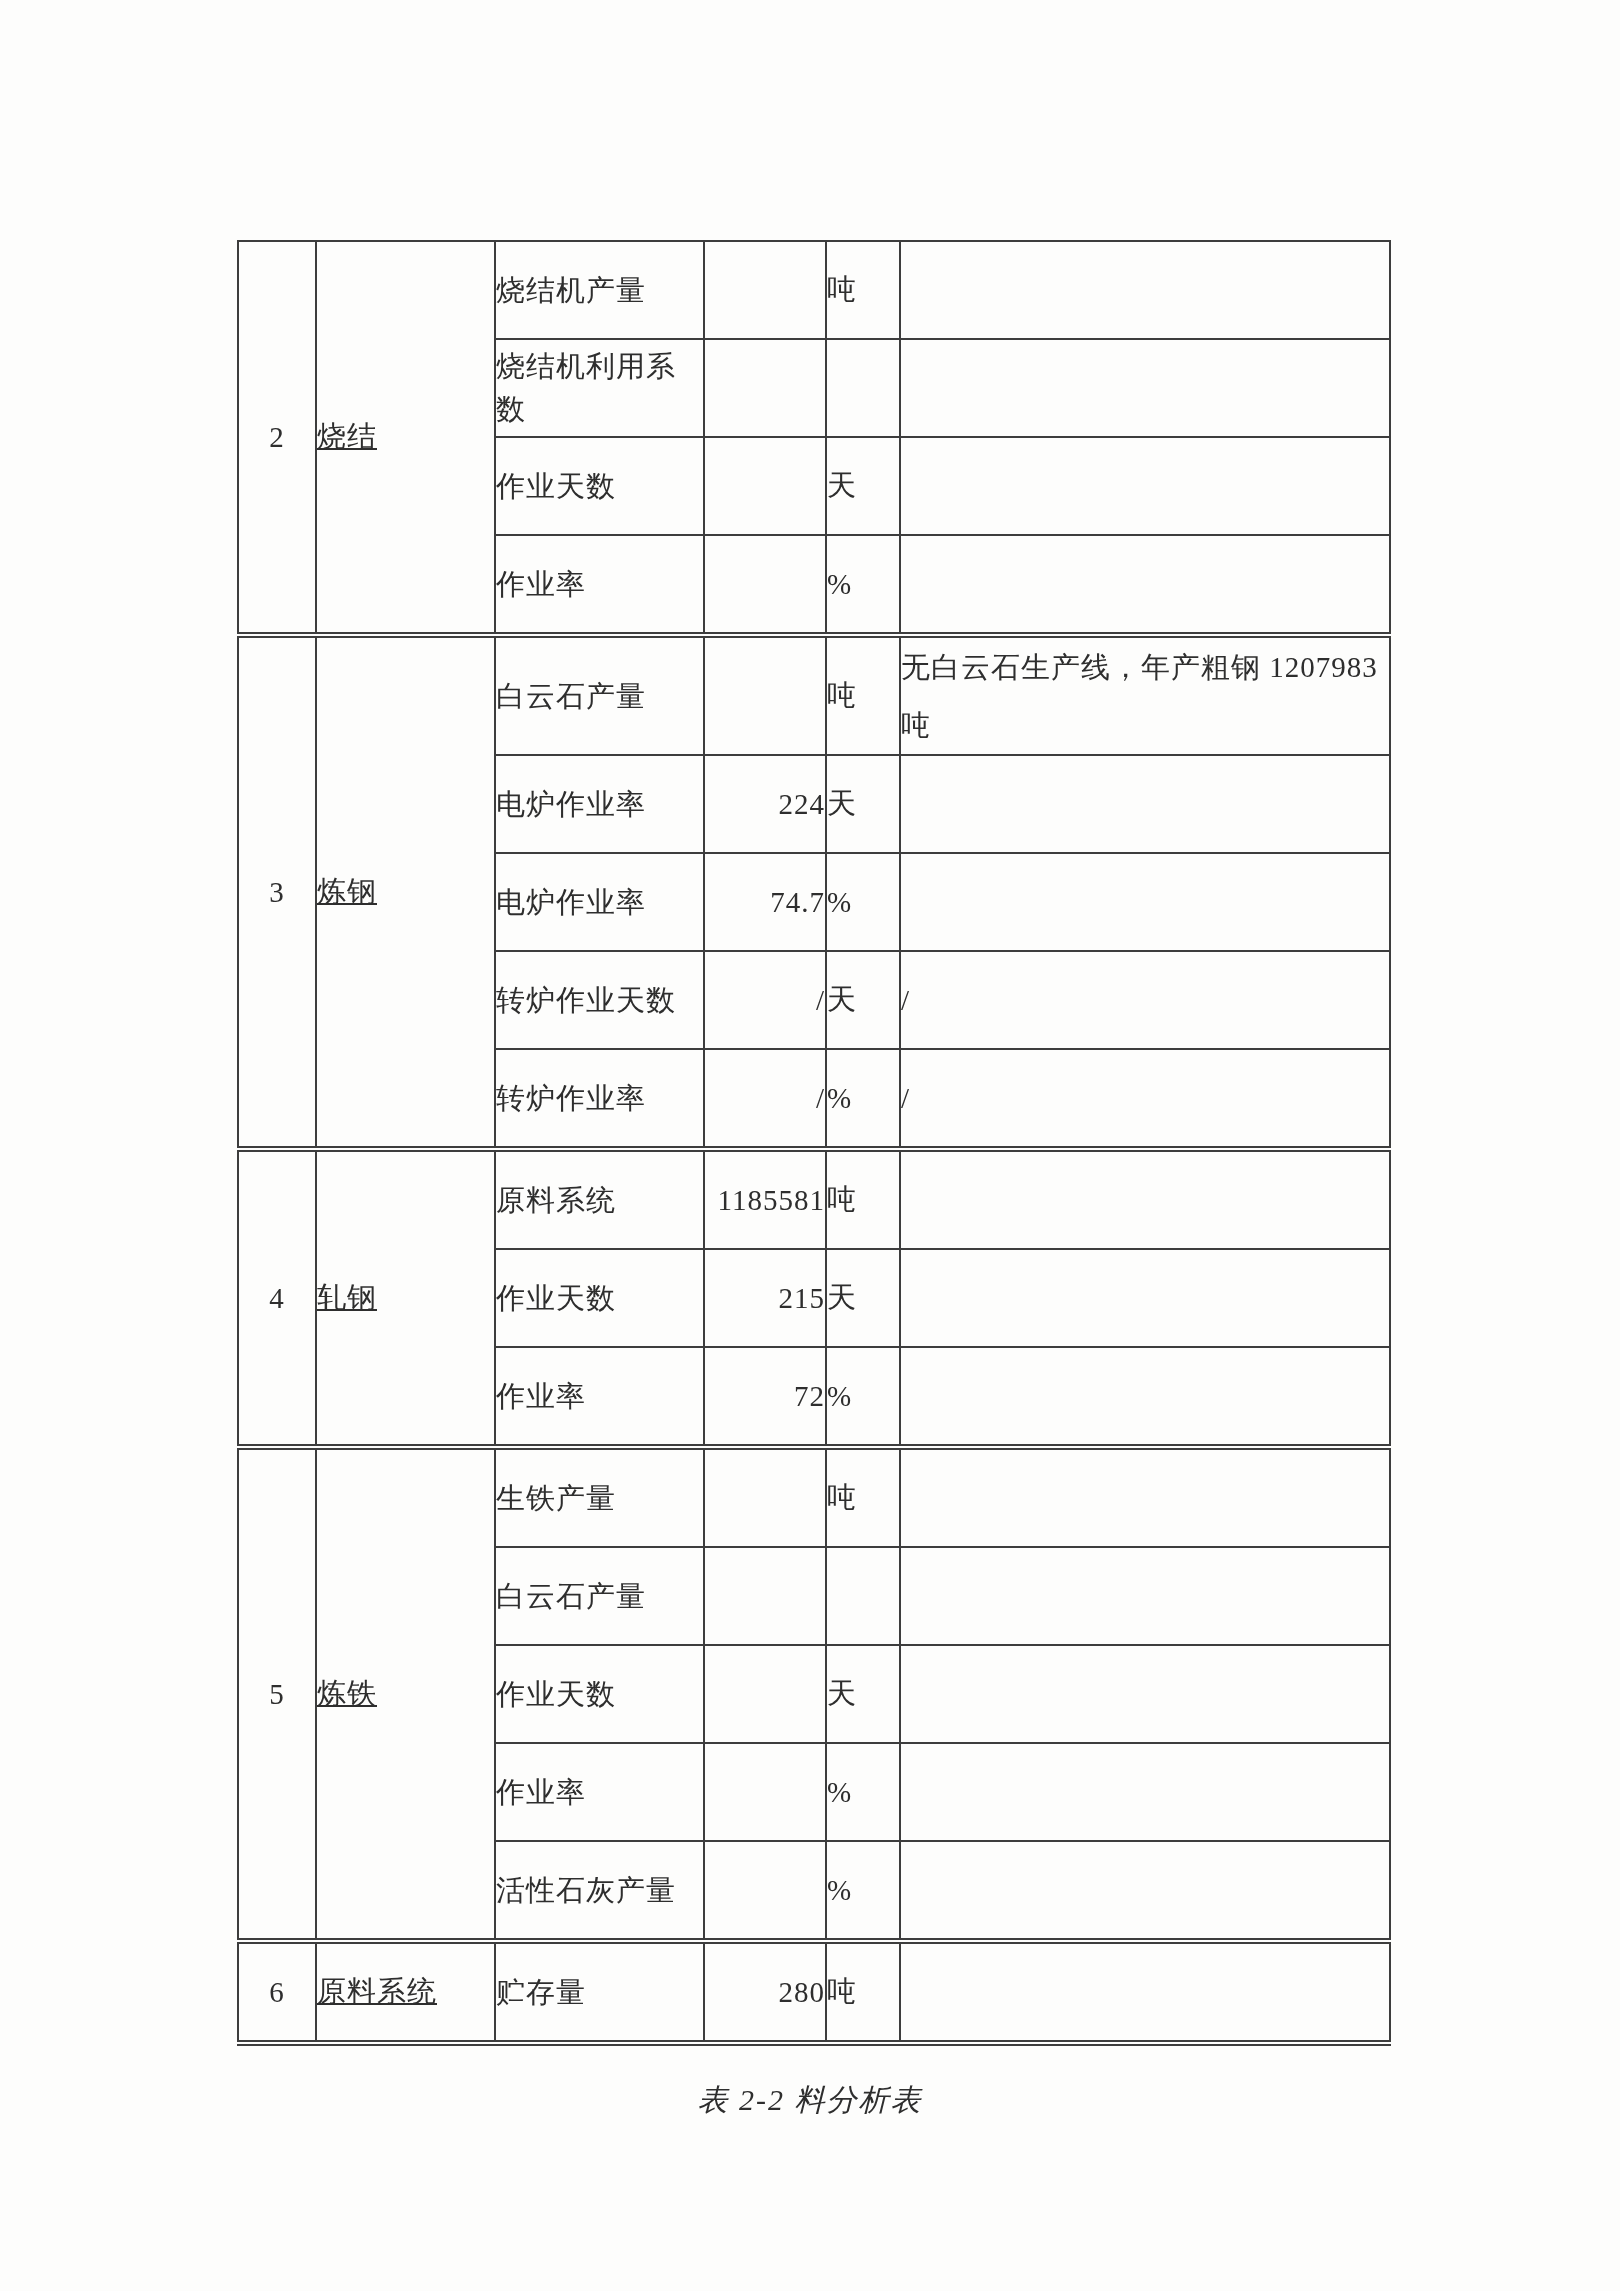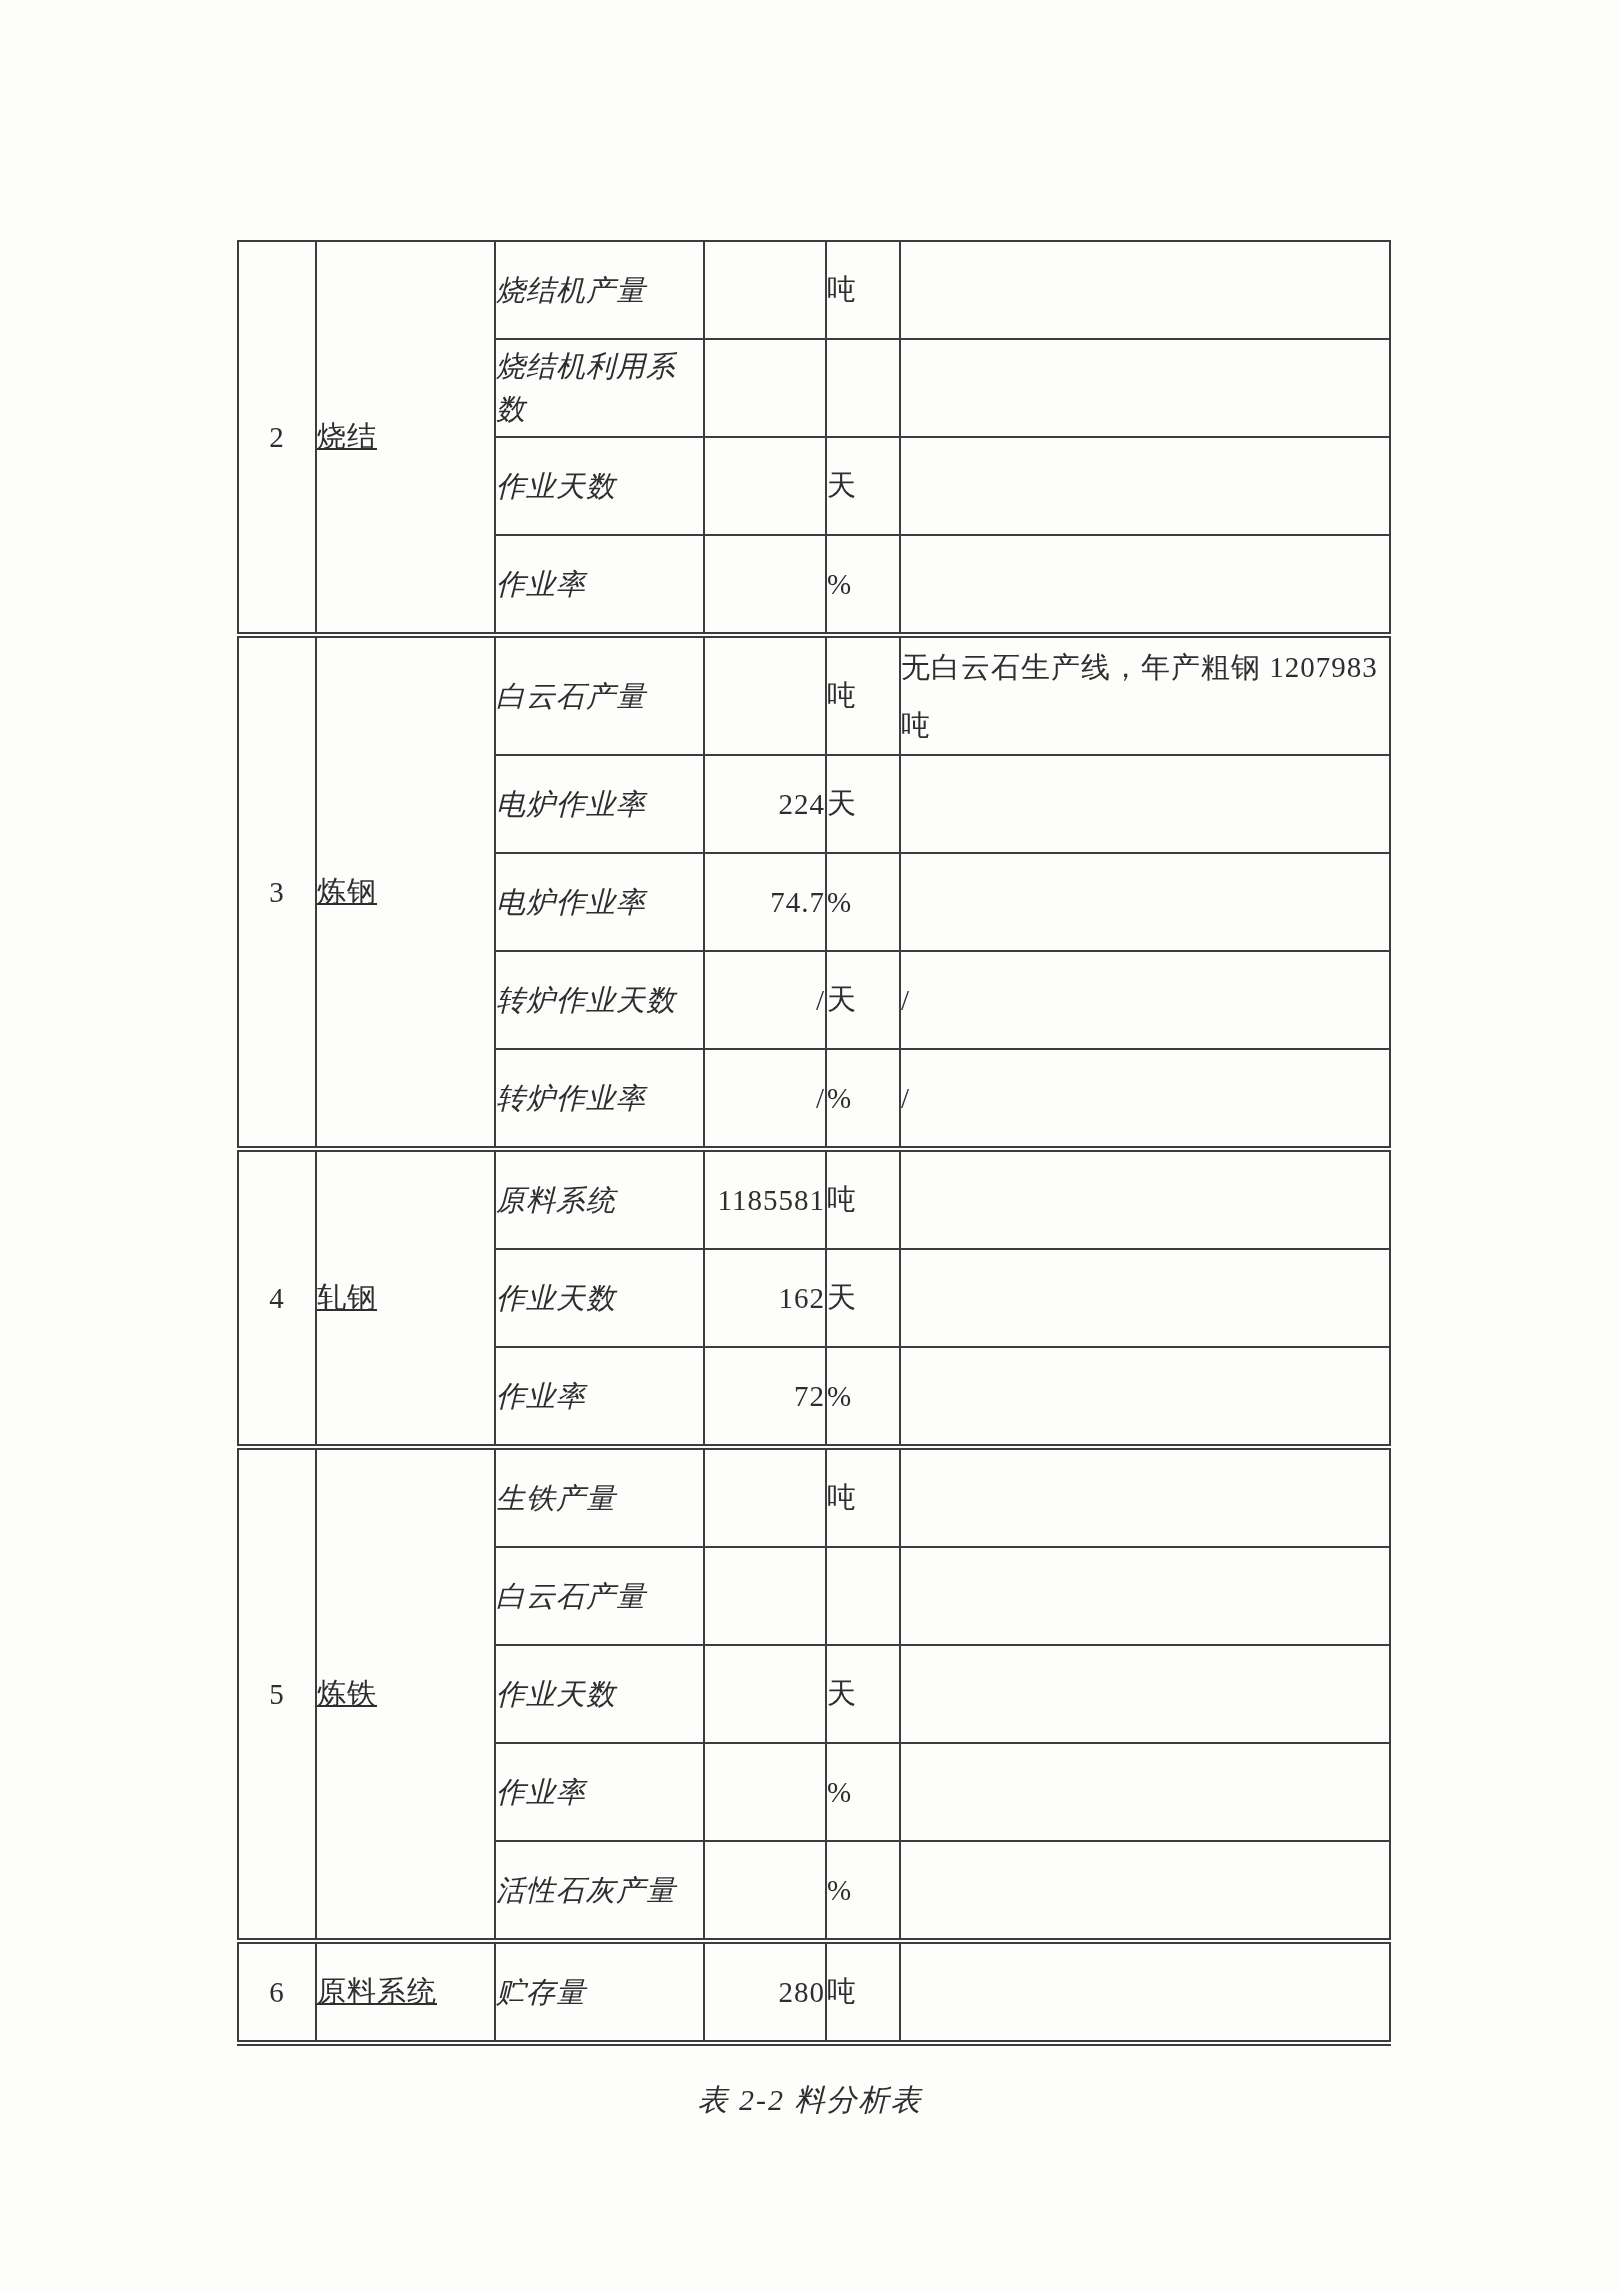--- a/index.html
+++ b/index.html
@@ -44,21 +44,20 @@
     font-size: 31px;
   }
   td.col-section {
     padding-left: 13.7px;
     text-decoration: underline;
   }
   td.col-item {
     padding-left: 11.8px;
     padding-right: 9.8px;
     line-height: 43px;
-    font-style: italic;
   }
   td.col-value {
     padding-left: 9.8px;
     font-size: 29px;
     text-align: right;
   }
   td.col-unit {
     padding-left: 9.8px;
     font-size: 28px;
   }
@@ -160,21 +159,21 @@
         <tr>
           <td rowspan="3" class="col-index">4</td>
           <td rowspan="3" class="col-section">轧钢</td>
           <td class="col-item">原料系统</td>
           <td class="col-value">1185581</td>
           <td class="col-unit">吨</td>
           <td class="col-remark"></td>
         </tr>
         <tr>
           <td class="col-item">作业天数</td>
-          <td class="col-value">162</td>
+          <td class="col-value">215</td>
           <td class="col-unit">天</td>
           <td class="col-remark"></td>
         </tr>
         <tr>
           <td class="col-item">作业率</td>
           <td class="col-value">72</td>
           <td class="col-unit">%</td>
           <td class="col-remark"></td>
         </tr>
       </tbody>

